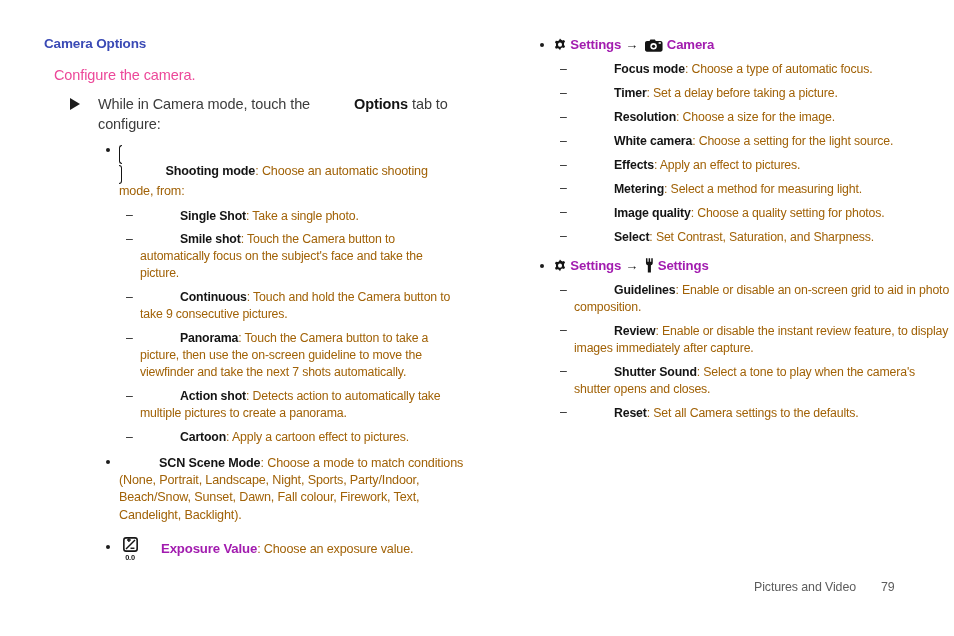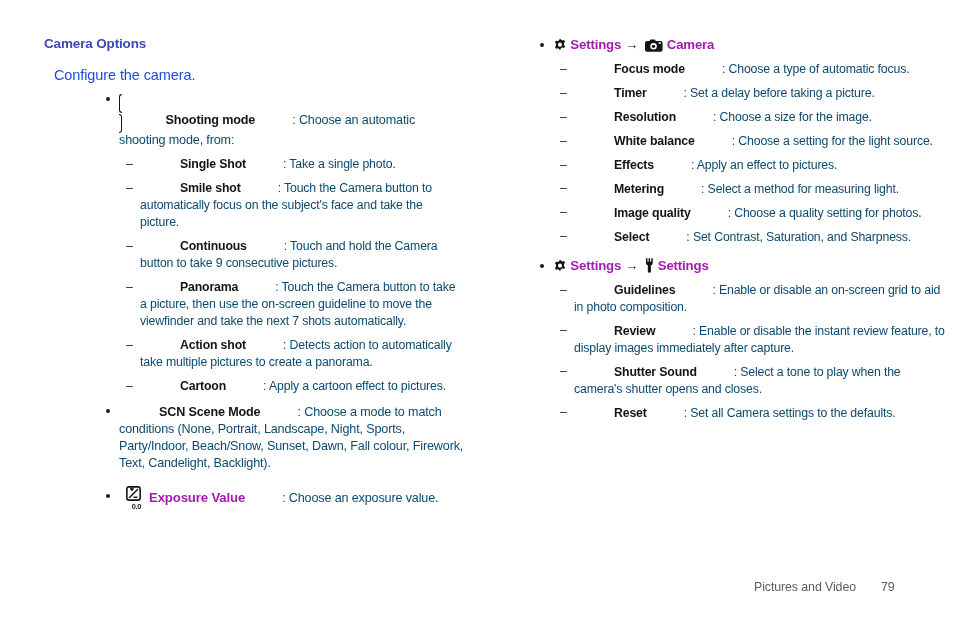--- a/index.html
+++ b/index.html
@@ -36,21 +36,21 @@
   .section-heading {
     color: #3a4ab5;
     font-weight: bold;
     font-size: 13.5px;
     letter-spacing: -0.15px;
     margin: 36px 0 0 0;
   }
 
   .intro {
     font-size: 14.5px;
-    color: #1d4ed8;
+    color: #ec4899;
     margin: 16px 0 0 10px;
     letter-spacing: -0.1px;
   }
 
   .lvl-arrow {
     position: relative;
     margin: 12px 0 0 26px;
     padding-left: 28px;
     font-size: 14.5px;
     color: #3c3c3c;
@@ -104,21 +104,21 @@
   }
 
   .col-right .lvl-bullet { margin-left: 8px; }
   .col-right .lvl-dash   { margin-left: 28px; }
 
   .term {
     font-weight: bold;
     color: #141414;
     padding-left: 40px;
   }
-  .desc { color: #0c4a6e; padding-left: 37px; }
+  .desc { color: #a16207; }
 
   .big-term {
     font-weight: bold;
     color: #a21caf;
     font-size: 13.2px;
   }
 
   .icon-shooting-mode {
     width: 21px;
     height: 14px;
@@ -133,23 +133,23 @@
     display: block;
     width: 100%;
     height: 100%;
     background: #151515;
     border-radius: 1px;
   }
 
   .exposure-wrap {
     display: inline-block;
     width: 22px;
-    text-align: right;
+    text-align: center;
     vertical-align: -7px;
-    margin-right: 8px;
+    margin-right: 20px;
   }
   .exposure-wrap .ev-num {
     display: block;
     font-size: 7.4px;
     font-weight: bold;
     color: #141414;
     line-height: 8px;
     letter-spacing: -0.3px;
   }
 
@@ -188,20 +188,24 @@
 <body>
 
 <div class="page">
 
   <div class="col col-left">
 
     <div class="section-heading">Camera Options</div>
 
     <div class="intro">Configure the camera.</div>
 
+    <div class="lvl-arrow">
+      <span class="marker"></span>
+      <span>While in Camera mode, touch the </span><span class="term">Options</span><span> tab to configure:</span>
+    </div>
 
     <div class="lvl-bullet">
       <span class="marker"></span>
       <span class="icon-shooting-mode"><i></i></span><span class="term">Shooting mode</span><span class="desc">: Choose an automatic shooting mode, from:</span>
     </div>
 
     <div class="lvl-dash">
       <span class="marker">–</span>
       <span class="term">Single Shot</span><span class="desc">: Take a single photo.</span>
     </div>
@@ -274,21 +278,21 @@
     <div class="lvl-dash">
       <span class="marker">–</span>
       <span class="term">Timer</span><span class="desc">: Set a delay before taking a picture.</span>
     </div>
     <div class="lvl-dash">
       <span class="marker">–</span>
       <span class="term">Resolution</span><span class="desc">: Choose a size for the image.</span>
     </div>
     <div class="lvl-dash">
       <span class="marker">–</span>
-      <span class="term">White balance</span><span class="desc">: Choose a setting for the light source.</span>
+      <span class="term">White camera</span><span class="desc">: Choose a setting for the light source.</span>
     </div>
     <div class="lvl-dash">
       <span class="marker">–</span>
       <span class="term">Effects</span><span class="desc">: Apply an effect to pictures.</span>
     </div>
     <div class="lvl-dash">
       <span class="marker">–</span>
       <span class="term">Metering</span><span class="desc">: Select a method for measuring light.</span>
     </div>
     <div class="lvl-dash">

